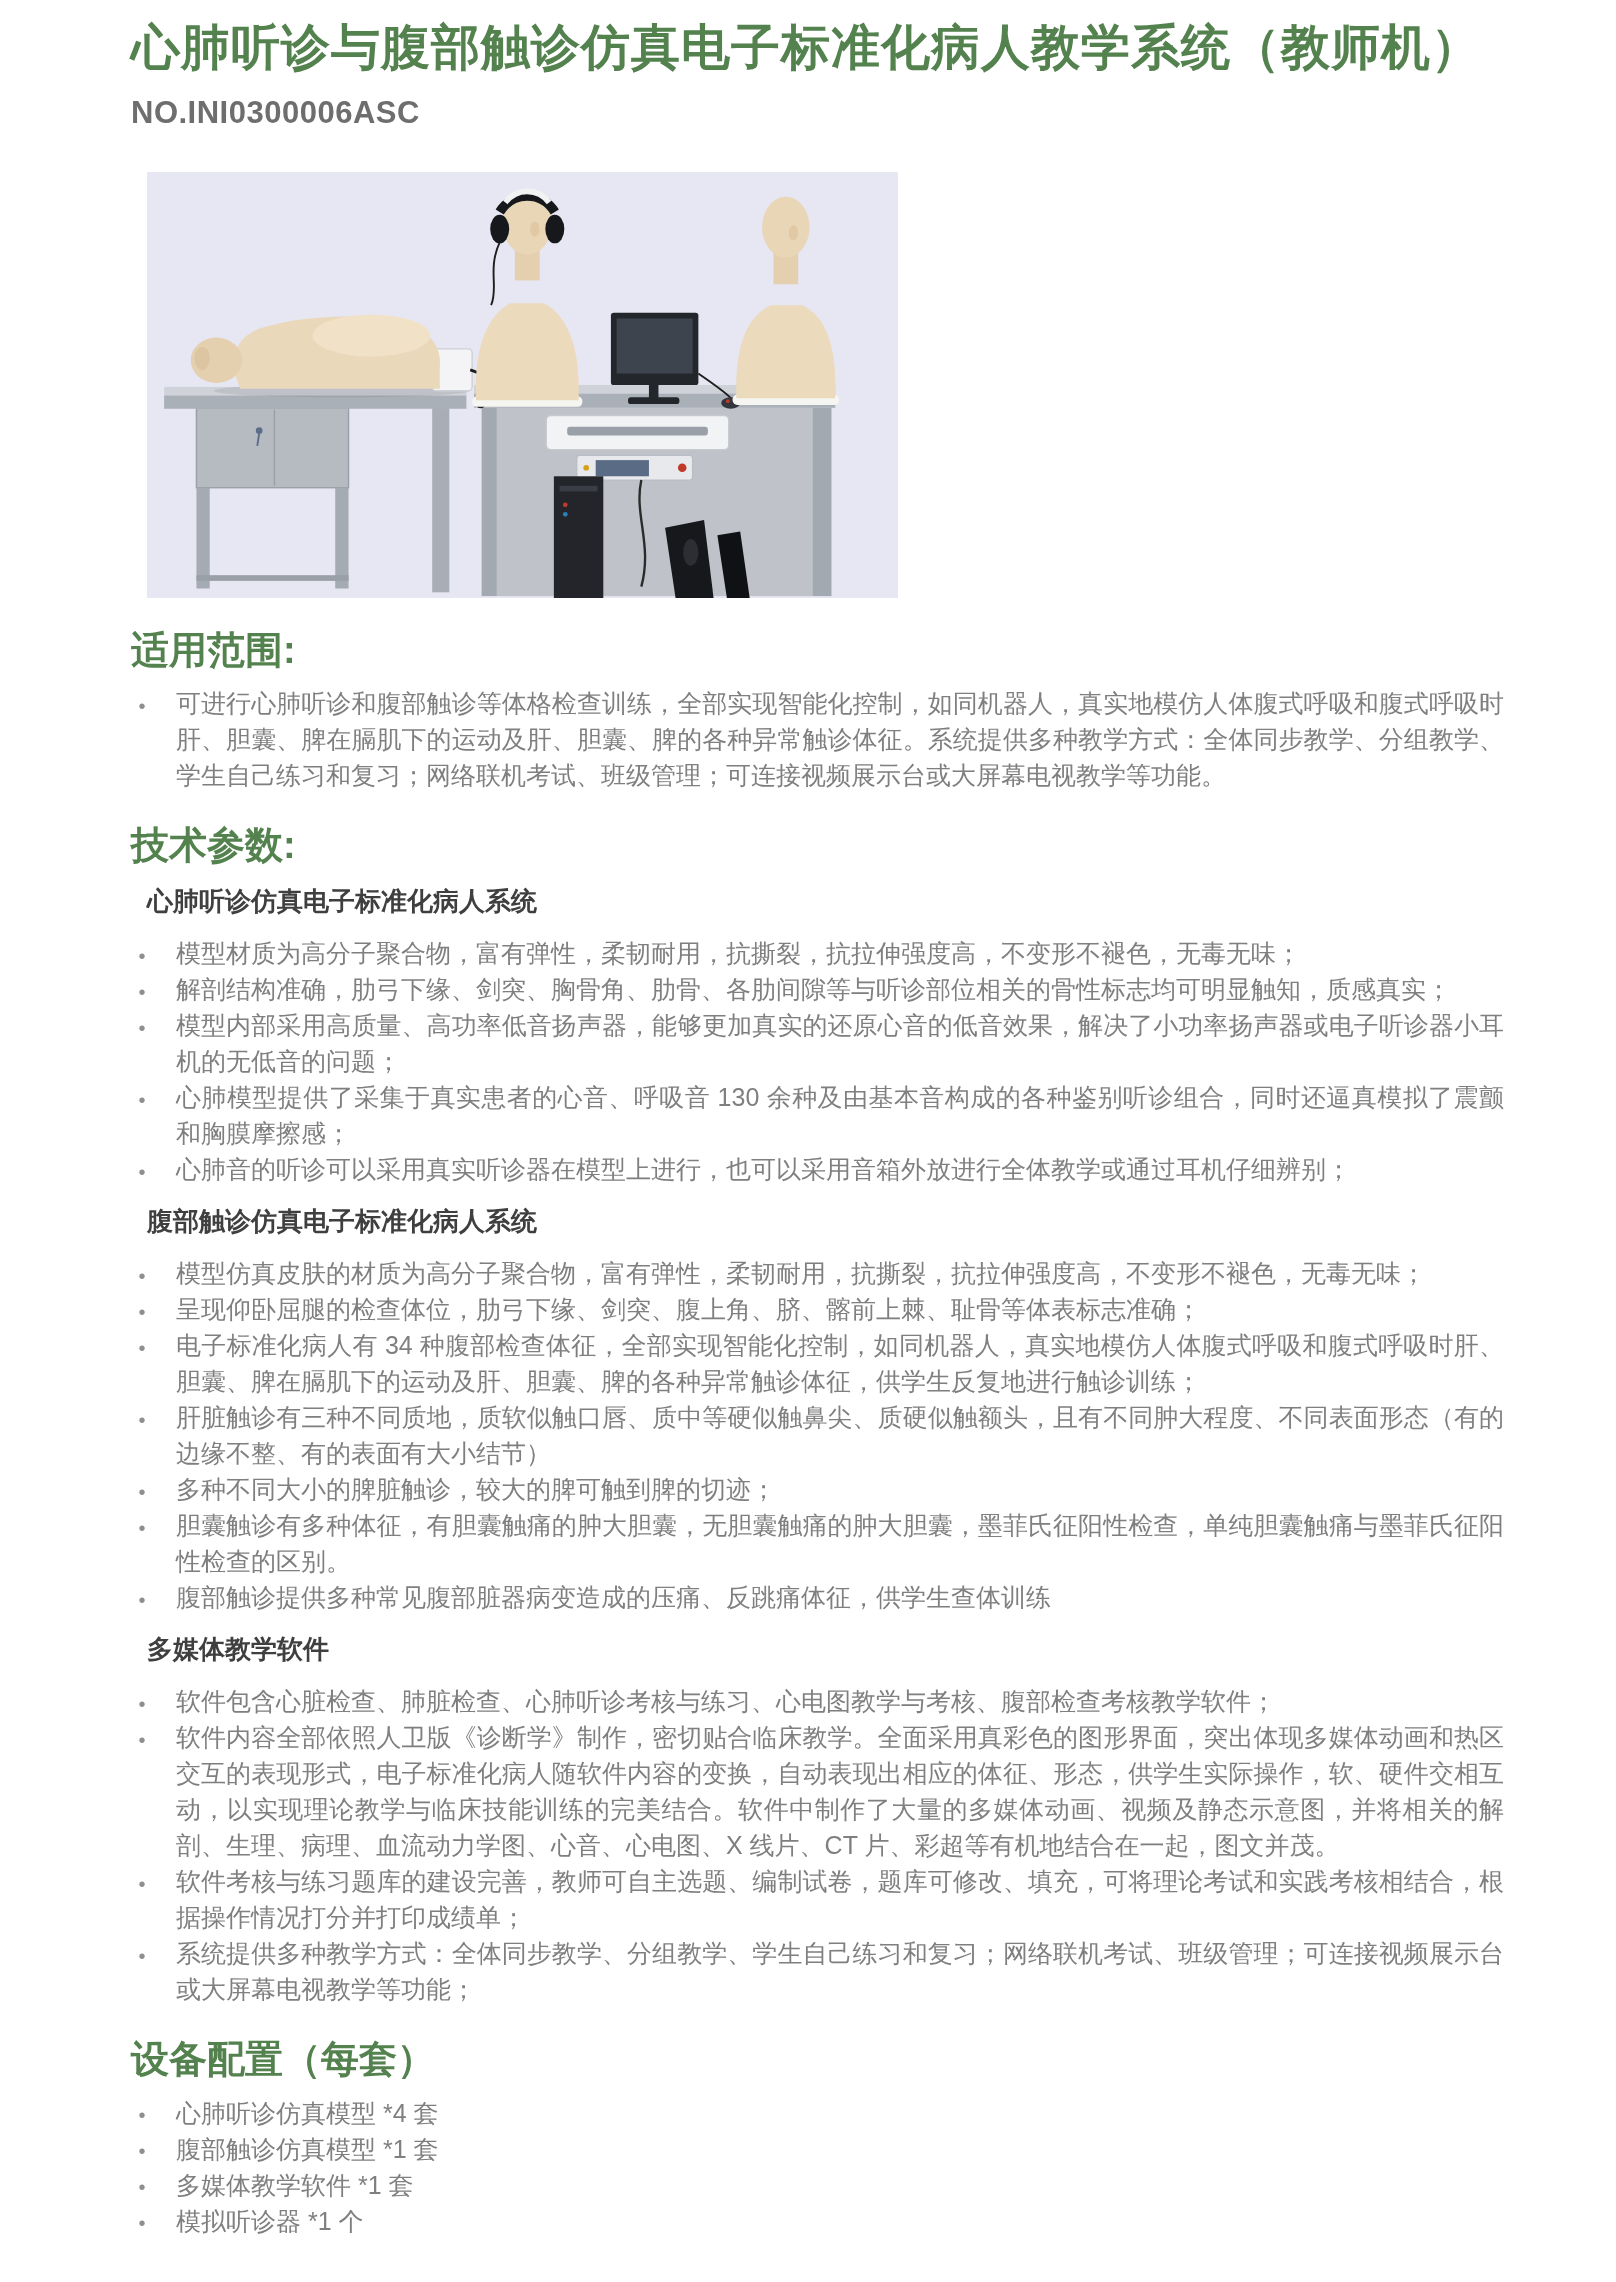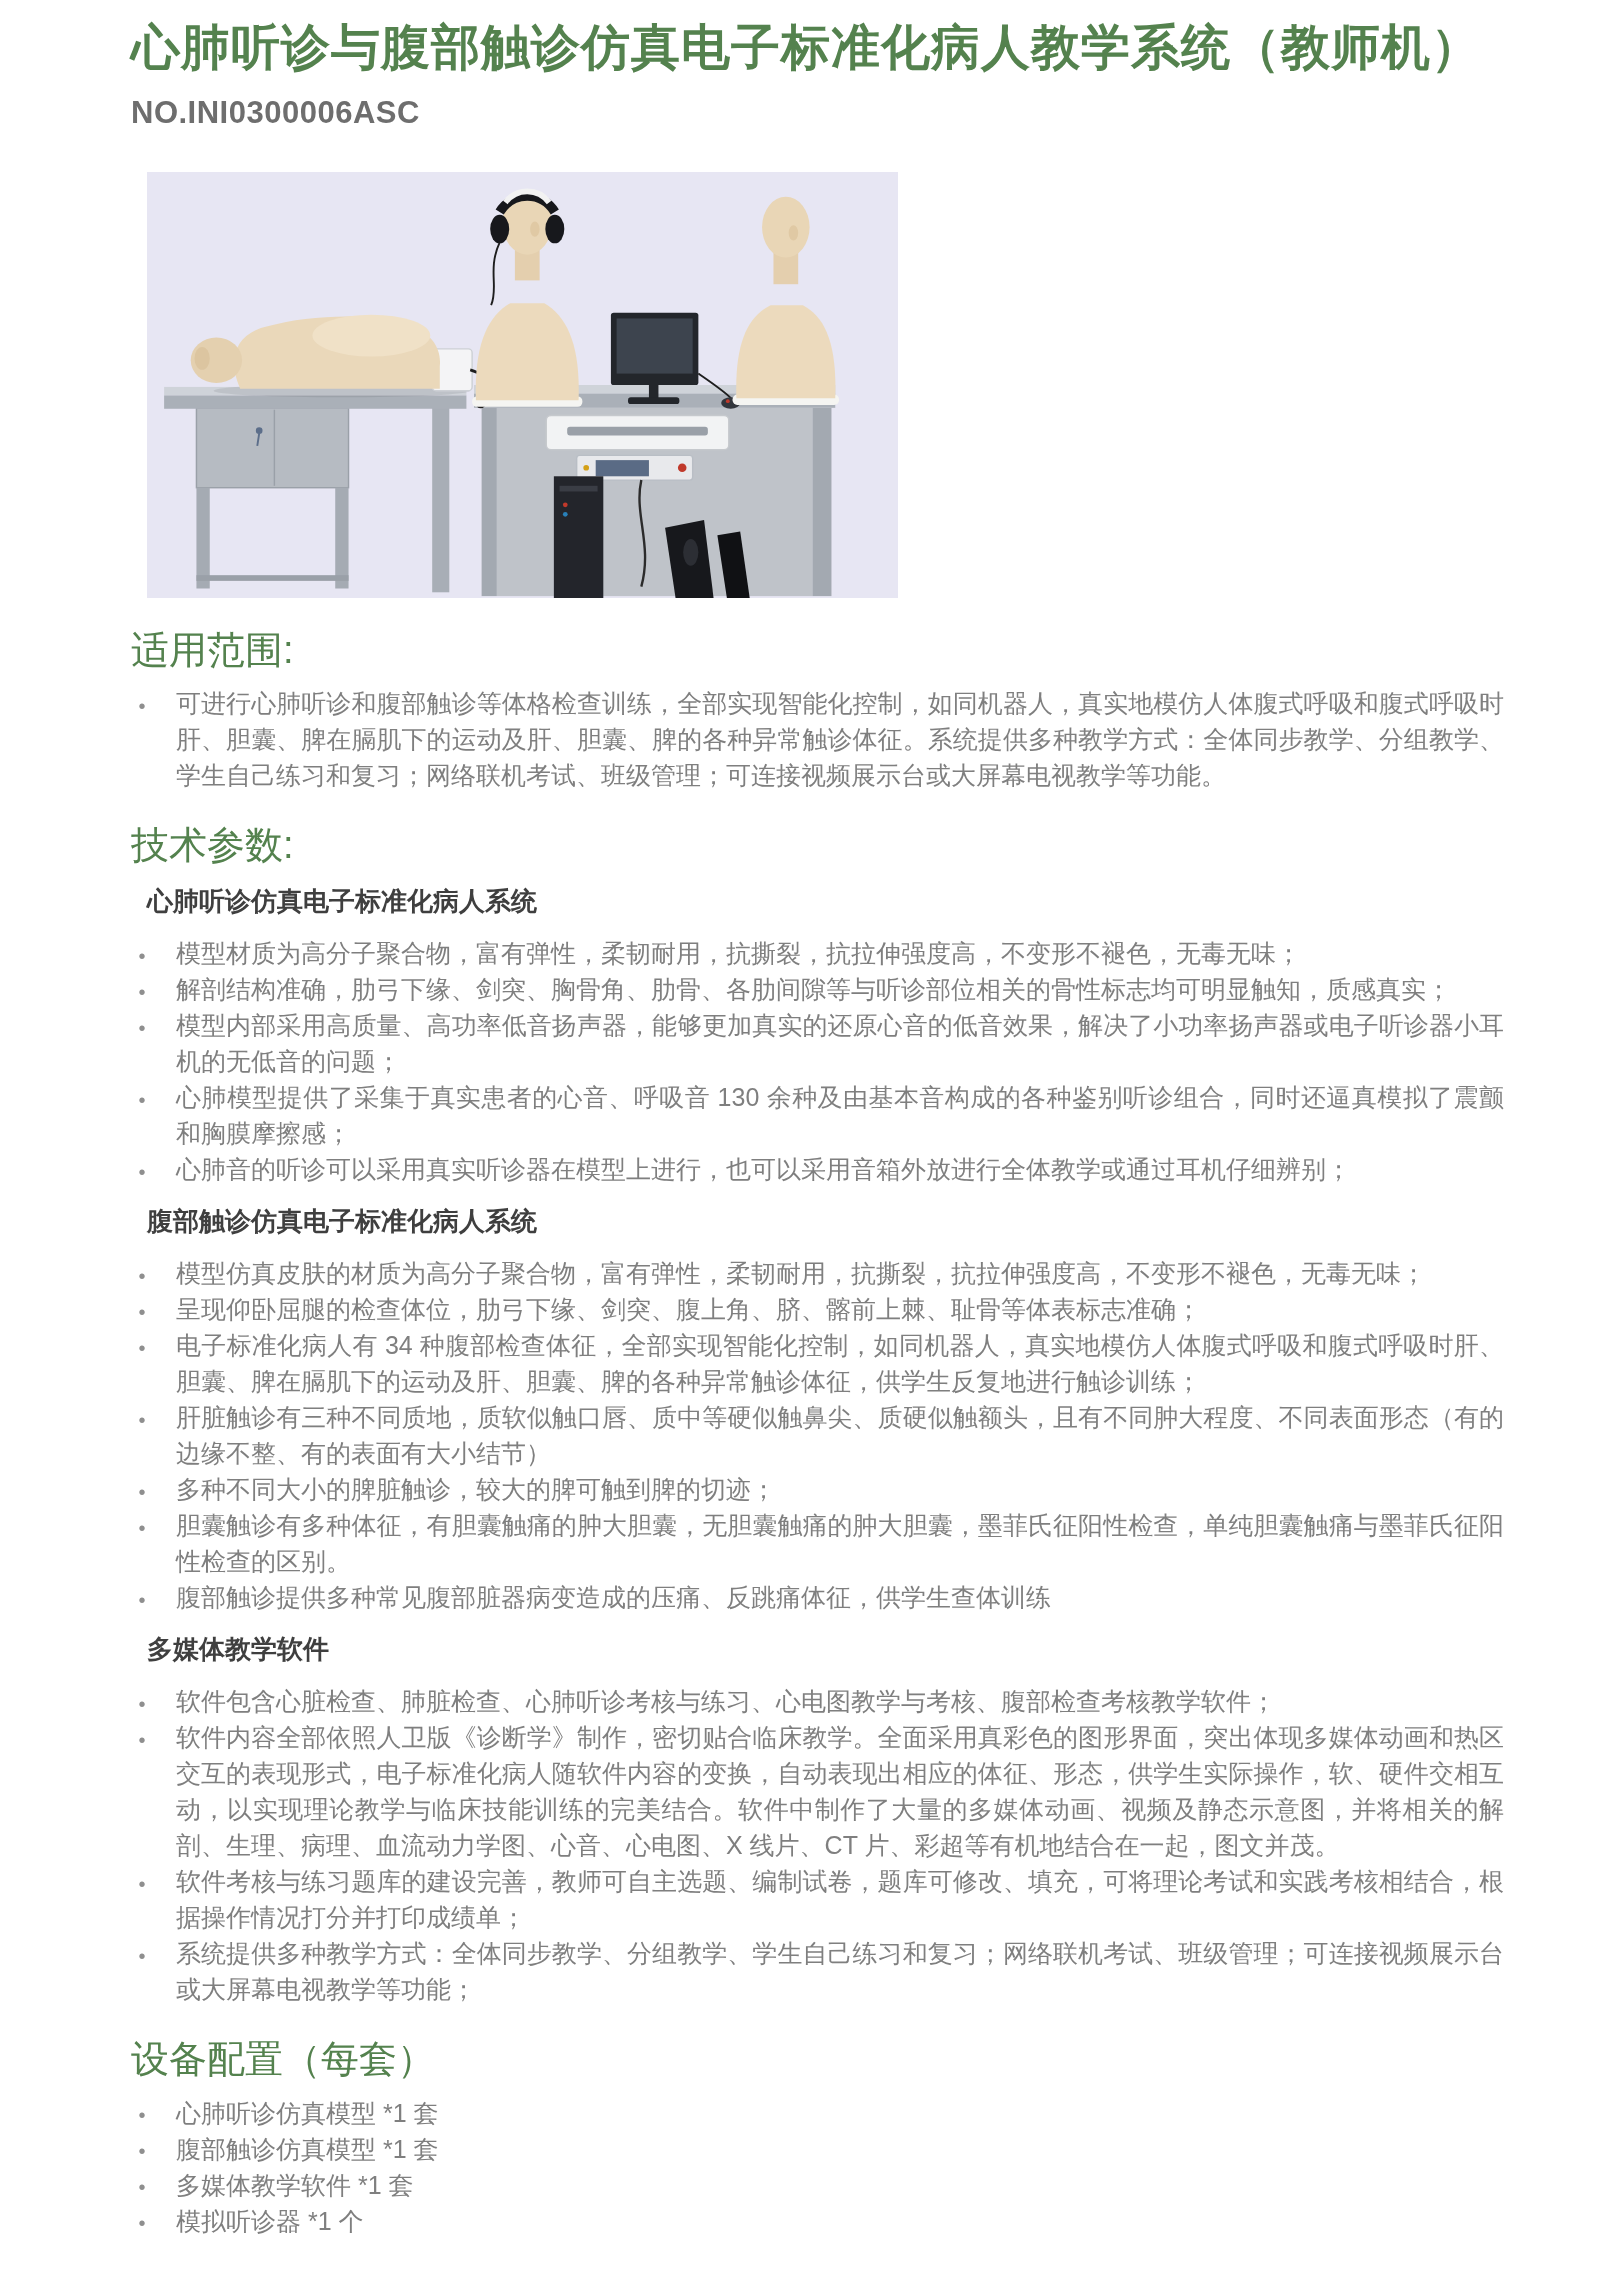--- a/index.html
+++ b/index.html
@@ -19,21 +19,21 @@
     margin:19px 0 0 0;font-size:49px;line-height:57px;font-weight:bold;
     color:var(--accent-green);letter-spacing:1px;white-space:nowrap;
   }
   .product-no{
     margin:18px 0 0 0;font-size:31px;line-height:38px;font-weight:bold;
     color:var(--product-no-text);letter-spacing:0.5px;
   }
   .photo-wrap{margin:40px 0 0 16px;width:751px;height:426px;background:var(--photo-background);}
   .photo-wrap svg{display:block;width:100%;height:100%;}
   h2.sec-heading{
-    margin:30px 0 13.3px 0;font-size:38px;line-height:44px;font-weight:normal;
+    margin:30px 0 13.3px 0;font-size:38px;line-height:44px;font-weight:bold;
     color:var(--accent-green);
   }
   h3.sub-heading{
     margin:16px;font-size:26px;line-height:36px;font-weight:bold;
     color:var(--subheading-text);
   }
   ul.bullets{margin:0;padding:0;list-style:none;}
   ul.bullets li{
     position:relative;padding-left:45px;font-size:25px;line-height:36px;
     color:var(--body-text);text-align:justify;
@@ -184,21 +184,21 @@
         <li>软件包含心脏检查、肺脏检查、心肺听诊考核与练习、心电图教学与考核、腹部检查考核教学软件；</li>
         <li>软件内容全部依照人卫版《诊断学》制作，密切贴合临床教学。全面采用真彩色的图形界面，突出体现多媒体动画和热区交互的表现形式，电子标准化病人随软件内容的变换，自动表现出相应的体征、形态，供学生实际操作，软、硬件交相互动，以实现理论教学与临床技能训练的完美结合。软件中制作了大量的多媒体动画、视频及静态示意图，并将相关的解剖、生理、病理、血流动力学图、心音、心电图、X 线片、CT 片、彩超等有机地结合在一起，图文并茂。</li>
         <li>软件考核与练习题库的建设完善，教师可自主选题、编制试卷，题库可修改、填充，可将理论考试和实践考核相结合，根据操作情况打分并打印成绩单；</li>
         <li>系统提供多种教学方式：全体同步教学、分组教学、学生自己练习和复习；网络联机考试、班级管理；可连接视频展示台或大屏幕电视教学等功能；</li>
       </ul>
     </section>
 
     <section>
       <h2 class="sec-heading">设备配置（每套）</h2>
       <ul class="bullets">
-        <li>心肺听诊仿真模型 *1 套</li>
+        <li>心肺听诊仿真模型 *4 套</li>
         <li>腹部触诊仿真模型 *1 套</li>
         <li>多媒体教学软件 *1 套</li>
         <li>模拟听诊器 *1 个</li>
       </ul>
     </section>
 
   </div>
 </div>
 
 

